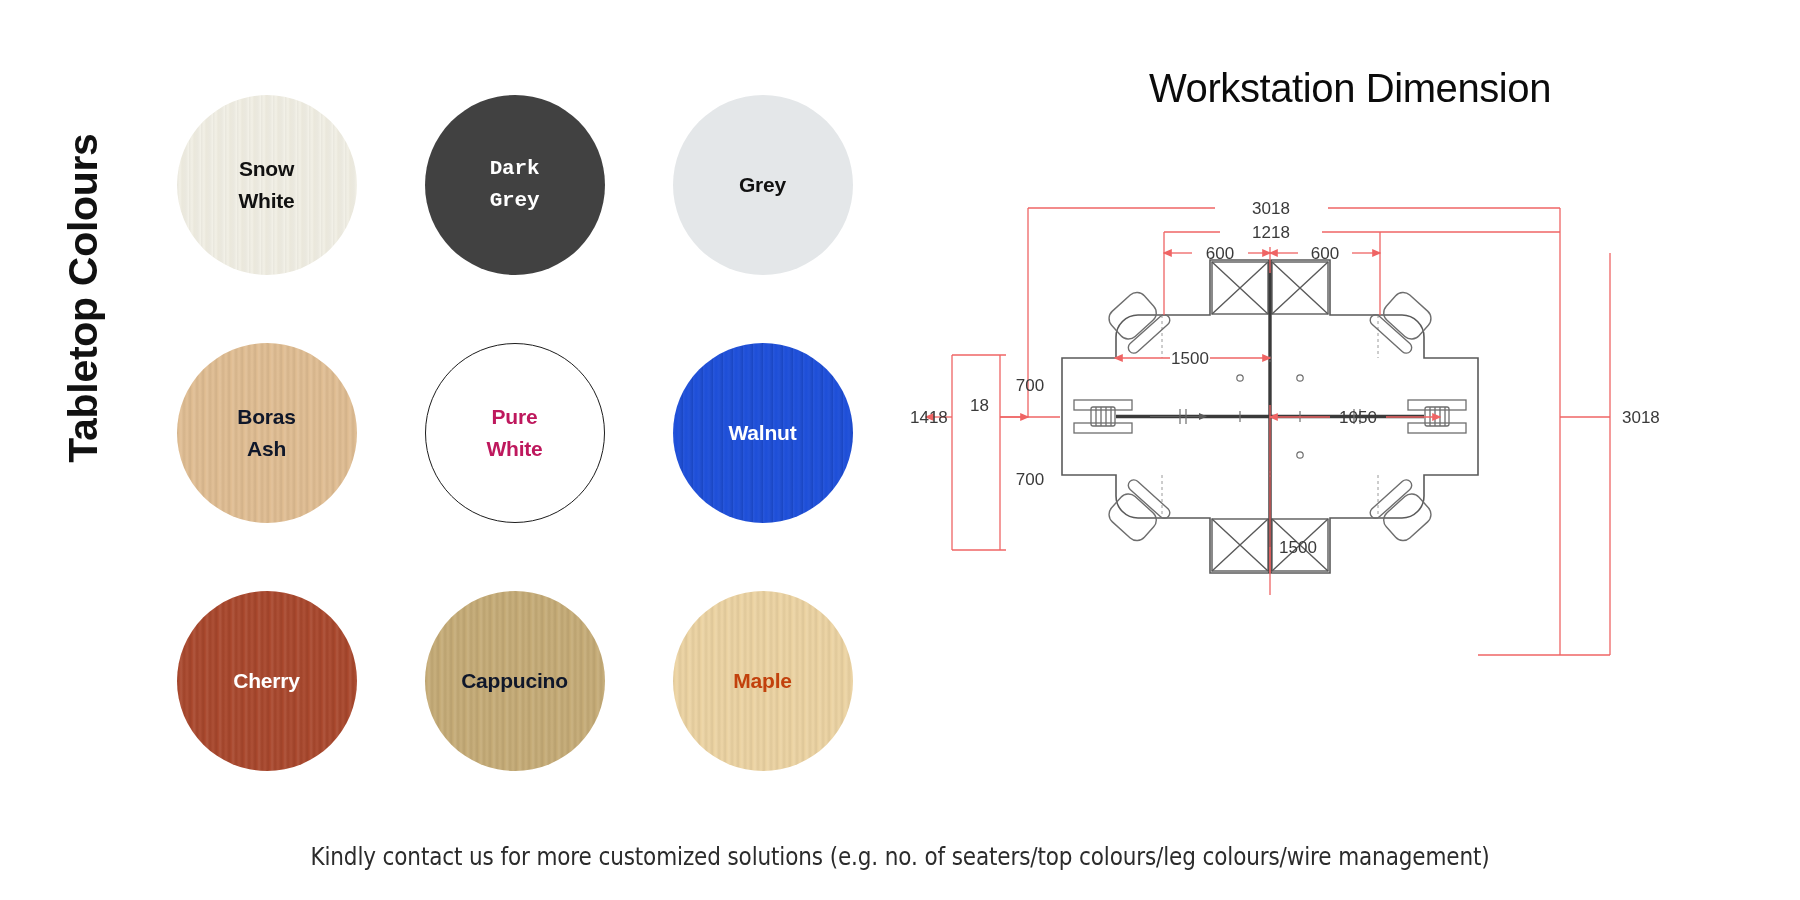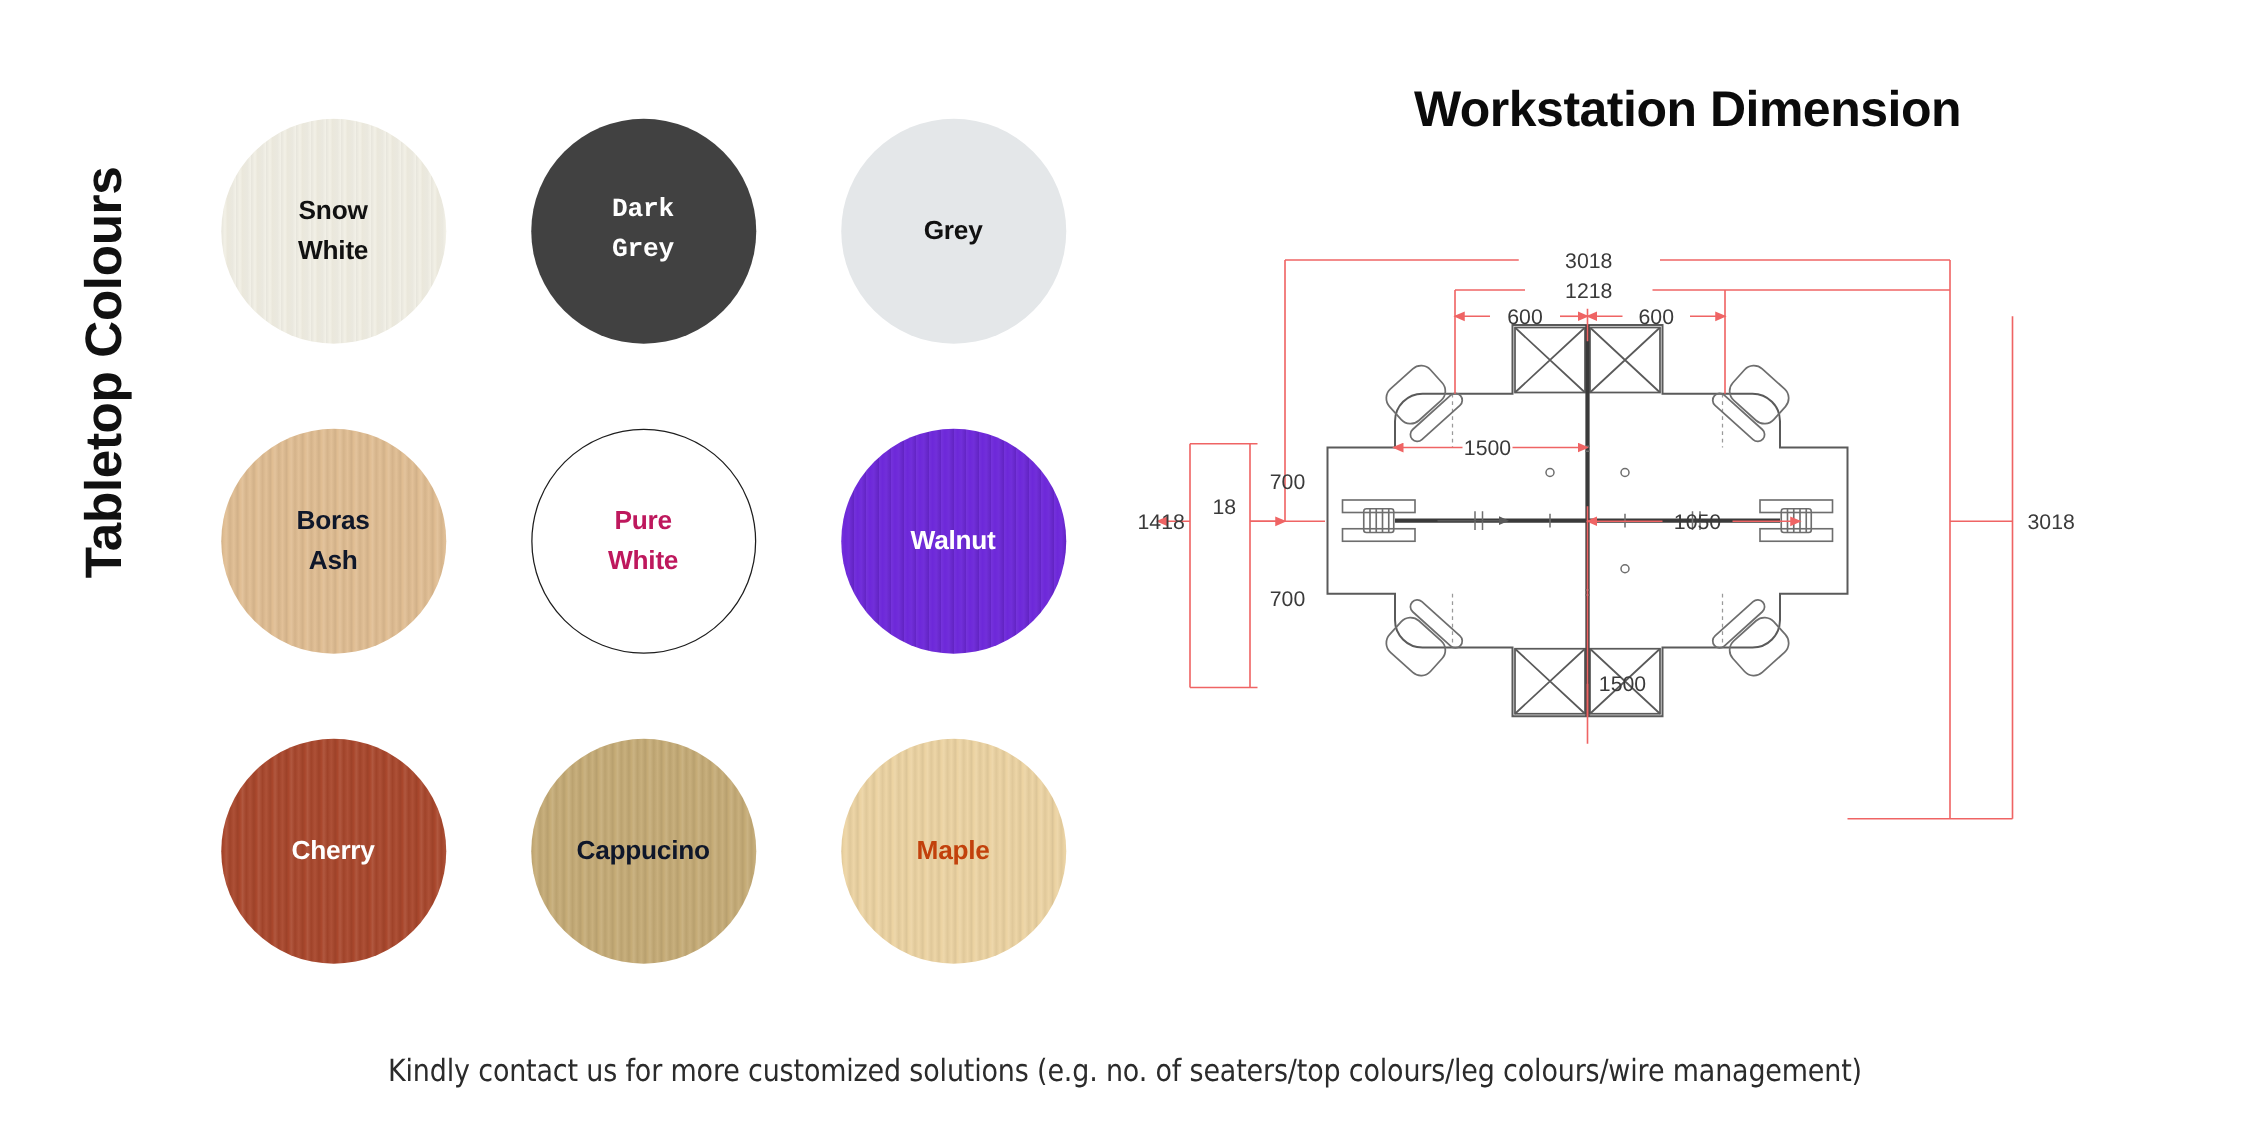--- a/index.html
+++ b/index.html
@@ -84,21 +84,21 @@
     position: absolute;
     left: 900px; top: 0;
     width: 900px; height: 820px;
   }
   #drawing-title {
     position: absolute;
     top: 66px;
     left: 0; right: 0;
     text-align: center;
     font-size: 40px;
-    font-weight: 700;
+    font-weight: 400;
     color: #0b0b0b;
     letter-spacing: -0.4px;
   }
   #drawing-wrap {
     position: absolute;
     top: 155px;
     left: 10px;
     width: 880px;
     height: 520px;
   }
@@ -164,21 +164,21 @@
       <div style="display: flex; align-items: center; justify-content: center;">
         <div class="swatch" style="background: rgb(255, 255, 255); border: 1.5px solid rgb(29, 29, 29);">
           <div class="grain" style="background-image: none;"></div>
           <div class="label" style="color: #be185d;">
             <div>Pure</div>
             <div>White</div>
           </div>
         </div>
       </div>
       <div style="display: flex; align-items: center; justify-content: center;">
-        <div class="swatch" style="background: #6d28d9;">
+        <div class="swatch" style="background: #1d4ed8;">
           <div class="grain" style="background-image: repeating-linear-gradient(90deg, rgba(255, 255, 255, 0.05) 0px, rgba(0, 0, 0, 0) 3px, rgba(255, 255, 255, 0.03) 6px, rgba(0, 0, 0, 0.1) 10px);"></div>
           <div class="label" style="color: rgb(255, 255, 255);">
             <div>Walnut</div>
           </div>
         </div>
       </div>
       <div style="display: flex; align-items: center; justify-content: center;">
         <div class="swatch" style="background: rgb(169, 71, 44);">
           <div class="grain" style="background-image: repeating-linear-gradient(90deg, rgba(0, 0, 0, 0.07) 0px, rgba(0, 0, 0, 0) 2px, rgba(255, 255, 255, 0.09) 4px, rgba(0, 0, 0, 0.05) 7px, rgba(255, 255, 255, 0.05) 10px, rgba(0, 0, 0, 0.06) 13px);"></div>
           <div class="label" style="color: #ffffff;">

